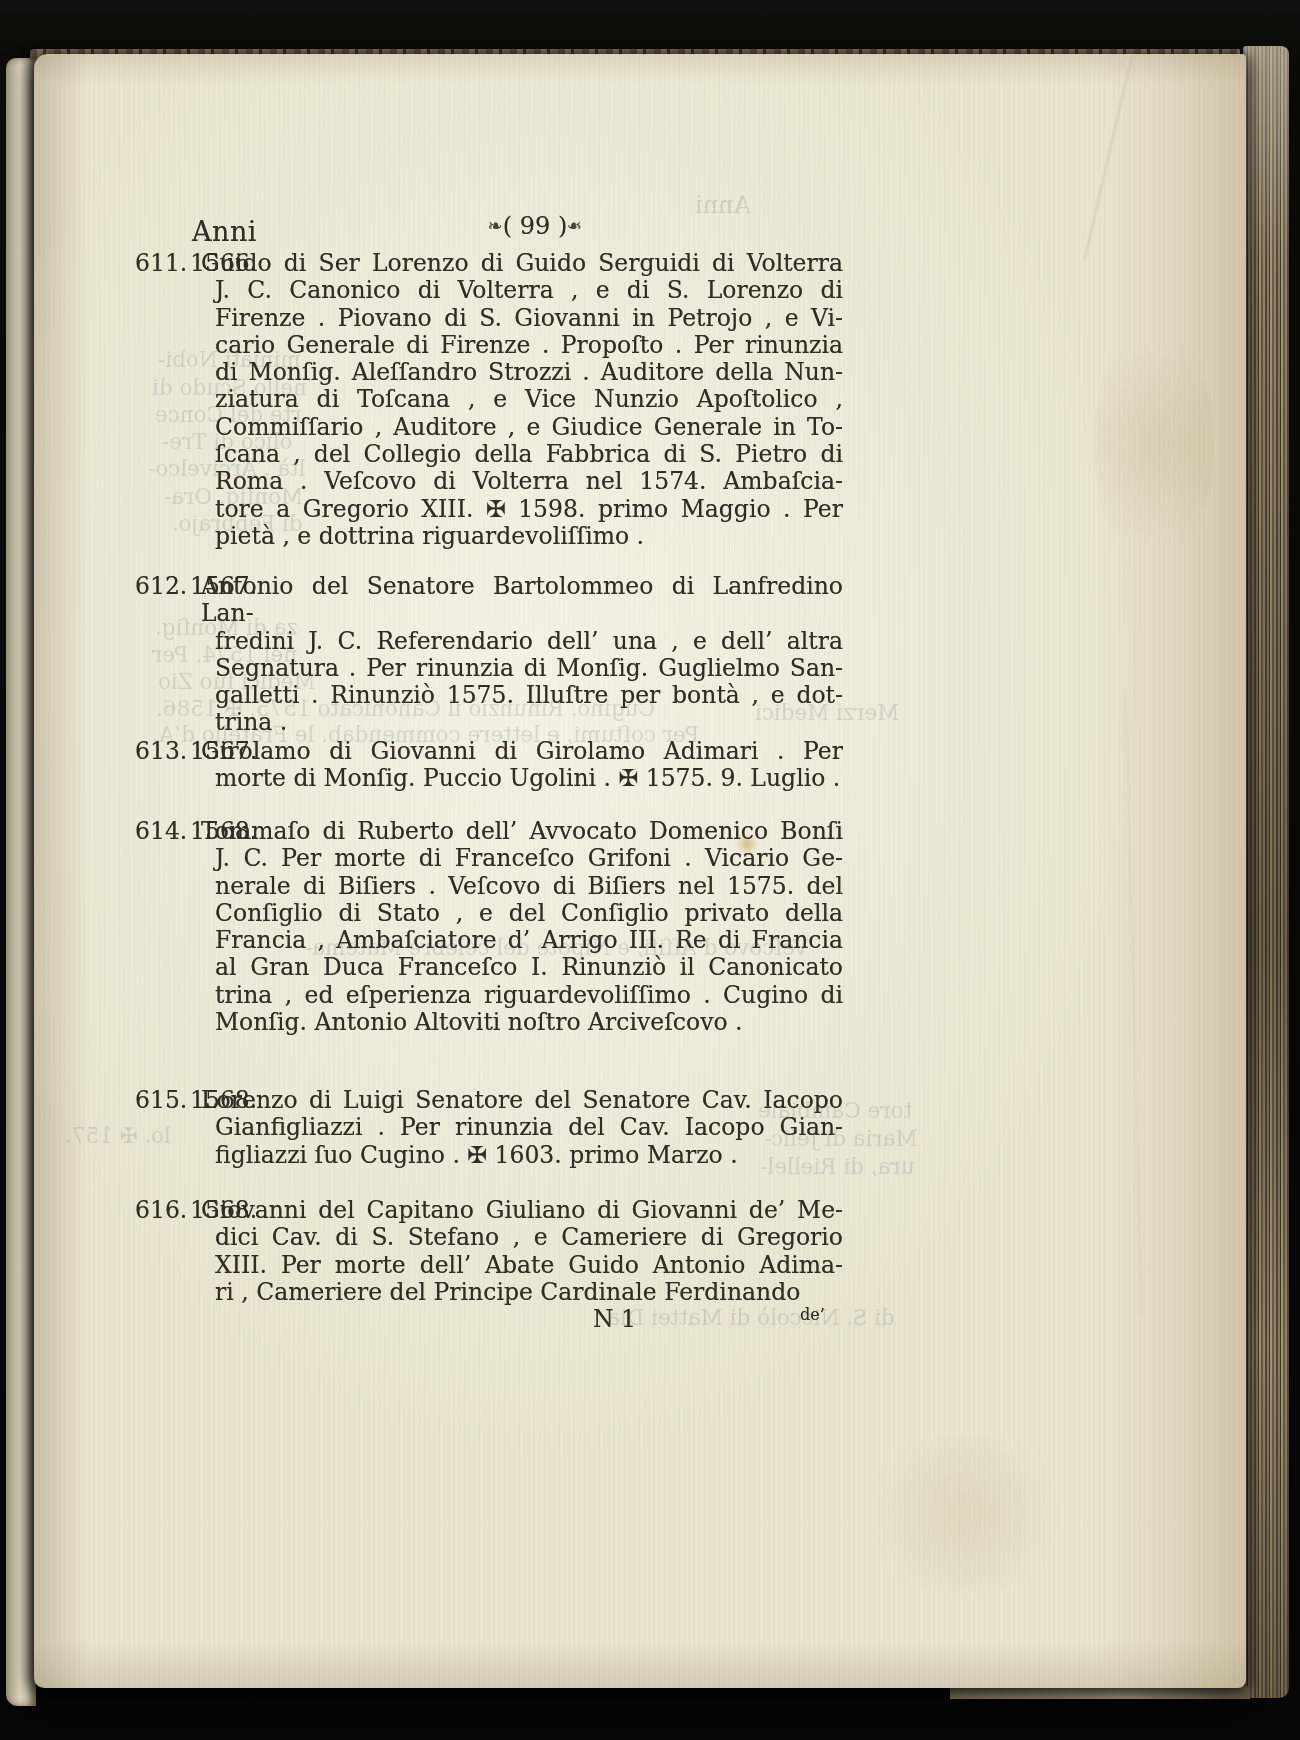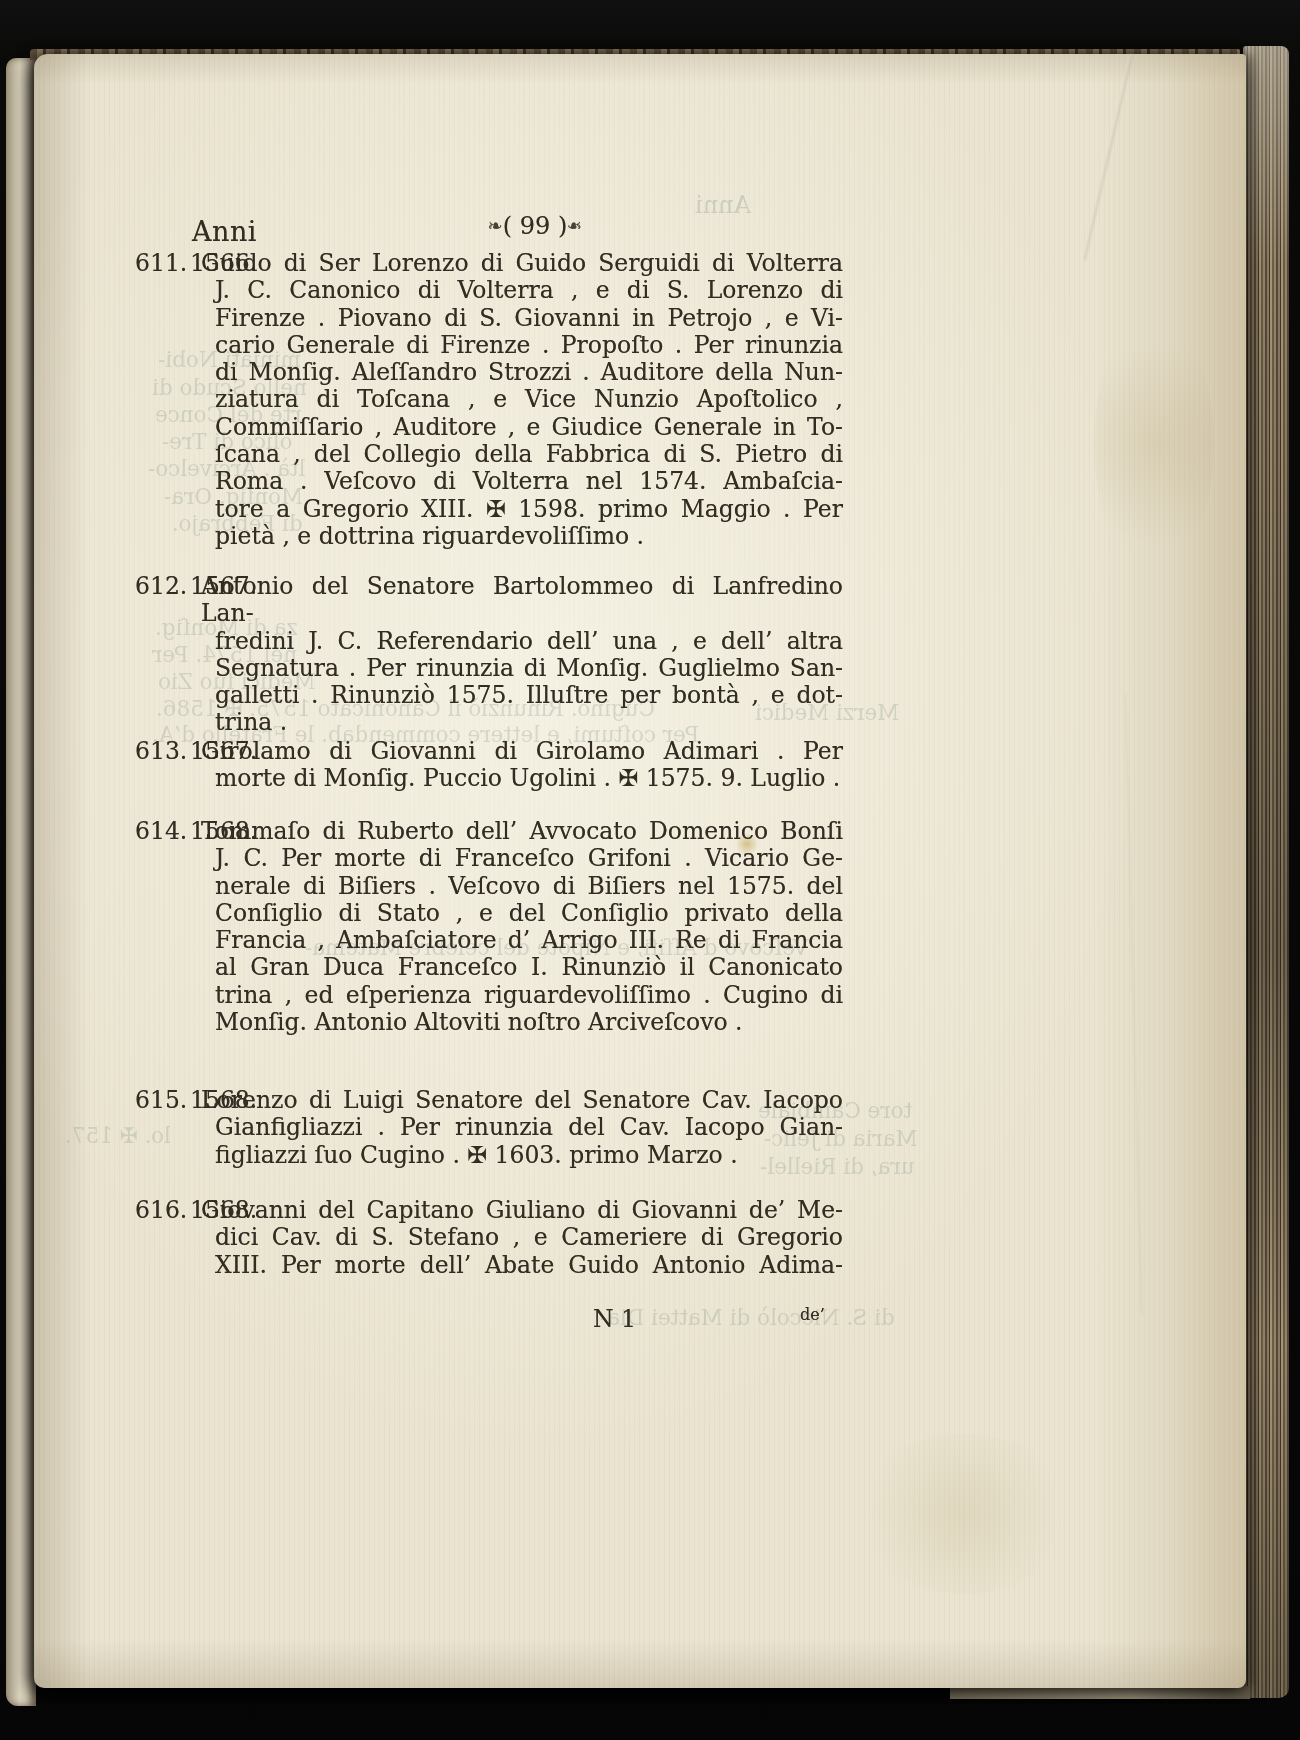--- a/index.html
+++ b/index.html
@@ -173,20 +173,21 @@
           <div class="ln last">figliazzi ſuo Cugino . ✠ 1603. primo Marzo .</div>
         </div>
     </div>
     <div class="entry ink" style="top:1143px">
       <span class="e-num">616.</span>
       <span class="e-year">1568.</span>
       <div class="e-lines">
           <div class="ln">Giovanni del Capitano Giuliano di Giovanni de’ Me-</div>
           <div class="ln">dici Cav. di S. Stefano , e Cameriere di Gregorio</div>
           <div class="ln">XIII. Per morte dell’ Abate Guido Antonio Adima-</div>
+          <div class="ln last">ri , Cameriere del Principe Cardinale Ferdinando</div>
         </div>
     </div>
 
     <div id="signature-mark" class="ink">N 1</div>
     <div id="catchword" class="ink">de’</div>
 
   </div>
 </div>
 
 </body></html>

